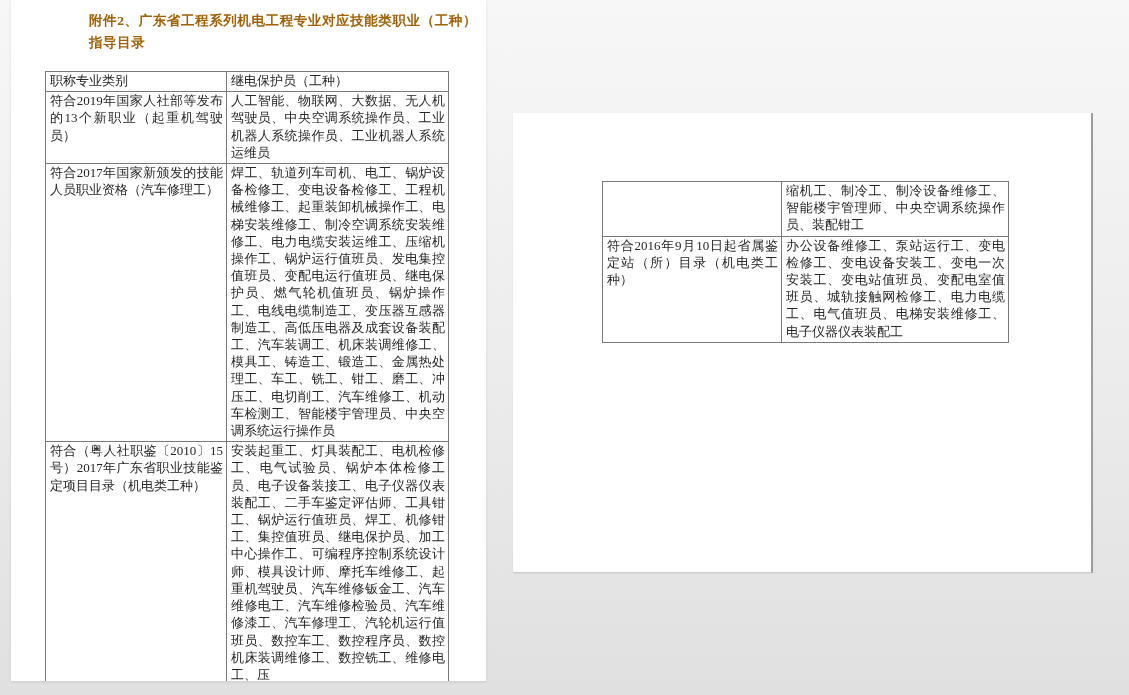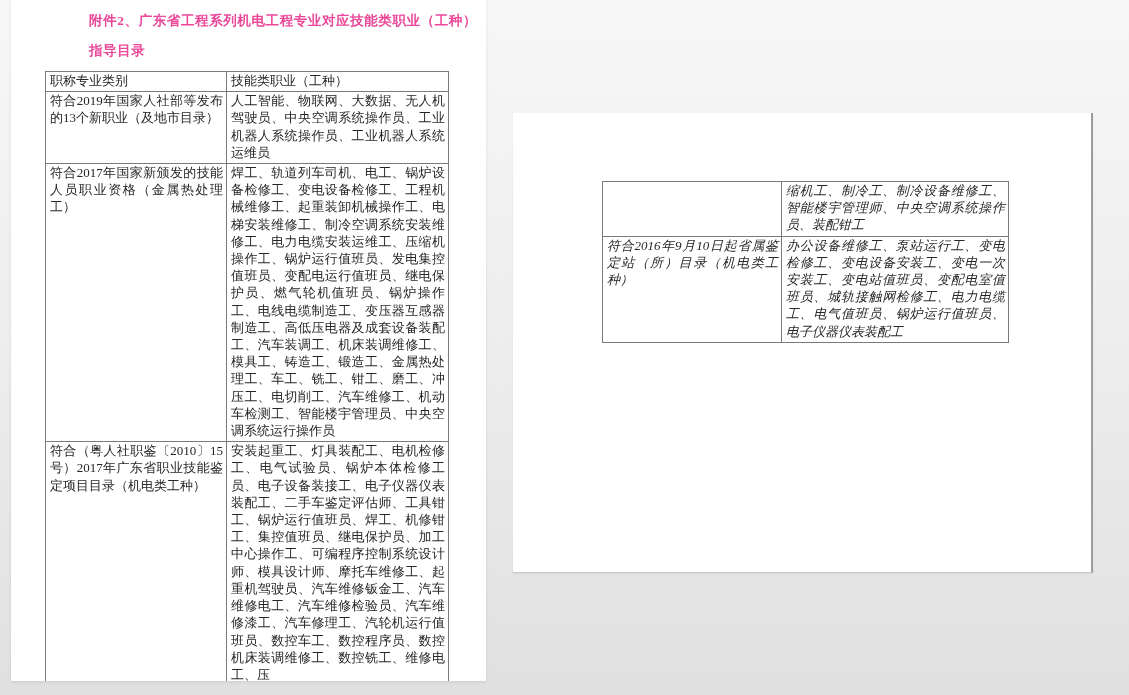--- a/index.html
+++ b/index.html
@@ -14,30 +14,30 @@
     left:11px; top:0; width:475px; height:681px; overflow:hidden;
     box-shadow:0 1px 3px rgba(0,0,0,0.10);
   }
   #page2 {
     left:513px; top:113px; width:578px; height:459px; overflow:hidden;
     border-right:2px solid #9c9c9c; border-bottom:1px solid #c9c9c9;
     box-shadow:0 1px 2px rgba(0,0,0,0.06);
   }
   .title-line {
     position:absolute; left:34px; font-size:13.5px; font-weight:bold;
-    letter-spacing:0.6px; white-space:nowrap; color:#ec4899;padding-left:44px;
+    letter-spacing:0.6px; white-space:nowrap; color:#a16207;padding-left:44px;
   }
   #title1 { top:12px; }
-  #title2 { top:42px; }
+  #title2 { top:34px; }
   table.doc-table {
     position:absolute; border-collapse:collapse; table-layout:fixed;
     background:#ffffff;
   }
   #table1 { left:34px; top:71px; width:403px; }
-  #table2 { left:89px; top:68px; width:406px;font-style:italic; }
+  #table2 { left:89px; top:68px; width:406px; }
   .doc-table th, .doc-table td {
     border:1px solid #7a7a7a;
     vertical-align:top;
     font-size:13px; line-height:17.2px; font-weight:normal;
     padding:0 3px 2px 4px;
     text-align:justify; text-justify:inter-ideograph;
     overflow:hidden;
   }
   .doc-table th { text-align:left; height:16px;margin-left:11px; }
 </style>
@@ -49,28 +49,28 @@
   <div class="title-line" id="title2">指导目录</div>
 
   <table class="doc-table" id="table1">
     <colgroup>
       <col style="width:181px">
       <col style="width:222px">
     </colgroup>
     <tbody>
         <tr>
       <th>职称专业类别</th>
-      <th>技能类职业（工种）</th>
+      <th>继电保护员（工种）</th>
     </tr>
     <tr>
-      <td>符合2019年国家人社部等发布的13个新职业（及地市目录）</td>
+      <td>符合2019年国家人社部等发布的13个新职业（起重机驾驶员）</td>
       <td>人工智能、物联网、大数据、无人机驾驶员、中央空调系统操作员、工业机器人系统操作员、工业机器人系统运维员</td>
     </tr>
     <tr>
-      <td>符合2017年国家新颁发的技能人员职业资格（金属热处理工）</td>
+      <td>符合2017年国家新颁发的技能人员职业资格（汽车修理工）</td>
       <td>焊工、轨道列车司机、电工、锅炉设备检修工、变电设备检修工、工程机械维修工、起重装卸机械操作工、电梯安装维修工、制冷空调系统安装维修工、电力电缆安装运维工、压缩机操作工、锅炉运行值班员、发电集控值班员、变配电运行值班员、继电保护员、燃气轮机值班员、锅炉操作工、电线电缆制造工、变压器互感器制造工、高低压电器及成套设备装配工、汽车装调工、机床装调维修工、模具工、铸造工、锻造工、金属热处理工、车工、铣工、钳工、磨工、冲压工、电切削工、汽车维修工、机动车检测工、智能楼宇管理员、中央空调系统运行操作员</td>
     </tr>
     <tr>
       <td>符合（粤人社职鉴〔2010〕15号）2017年广东省职业技能鉴定项目目录（机电类工种）</td>
       <td>安装起重工、灯具装配工、电机检修工、电气试验员、锅炉本体检修工员、电子设备装接工、电子仪器仪表装配工、二手车鉴定评估师、工具钳工、锅炉运行值班员、焊工、机修钳工、集控值班员、继电保护员、加工中心操作工、可编程序控制系统设计师、模具设计师、摩托车维修工、起重机驾驶员、汽车维修钣金工、汽车维修电工、汽车维修检验员、汽车维修漆工、汽车修理工、汽轮机运行值班员、数控车工、数控程序员、数控机床装调维修工、数控铣工、维修电工、压</td>
     </tr>
   </tbody>
     </table>
 </div>
 
@@ -80,17 +80,17 @@
       <col style="width:179px">
       <col style="width:227px">
     </colgroup>
     <tbody>
         <tr>
       <td></td>
       <td>缩机工、制冷工、制冷设备维修工、智能楼宇管理师、中央空调系统操作员、装配钳工</td>
     </tr>
     <tr>
       <td>符合2016年9月10日起省属鉴定站（所）目录（机电类工种）</td>
-      <td>办公设备维修工、泵站运行工、变电检修工、变电设备安装工、变电一次安装工、变电站值班员、变配电室值班员、城轨接触网检修工、电力电缆工、电气值班员、锅炉运行值班员、电子仪器仪表装配工</td>
+      <td>办公设备维修工、泵站运行工、变电检修工、变电设备安装工、变电一次安装工、变电站值班员、变配电室值班员、城轨接触网检修工、电力电缆工、电气值班员、电梯安装维修工、电子仪器仪表装配工</td>
     </tr>
   </tbody>
     </table>
 </div>
 
 </body></html>

